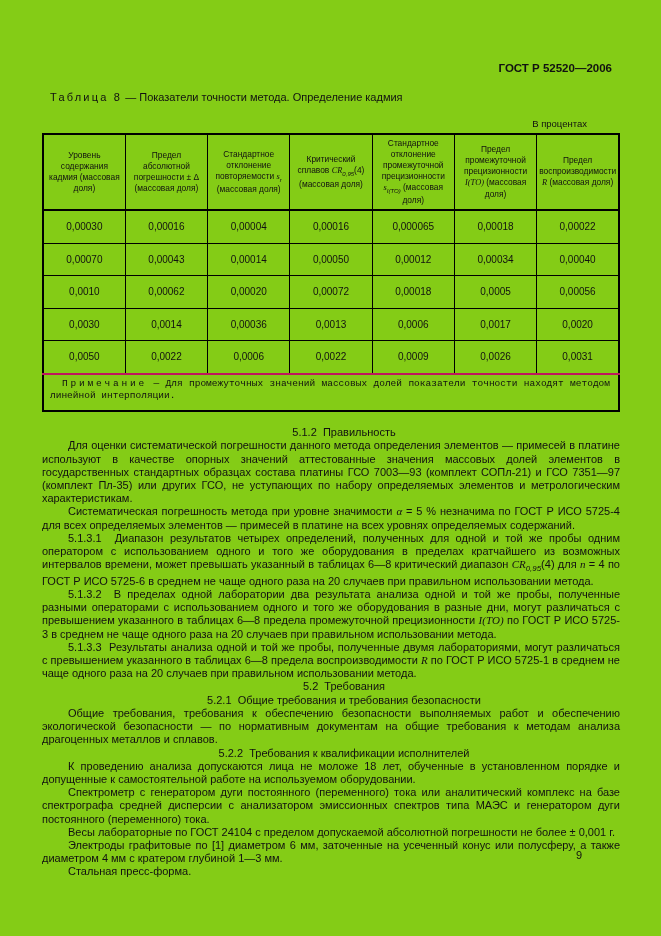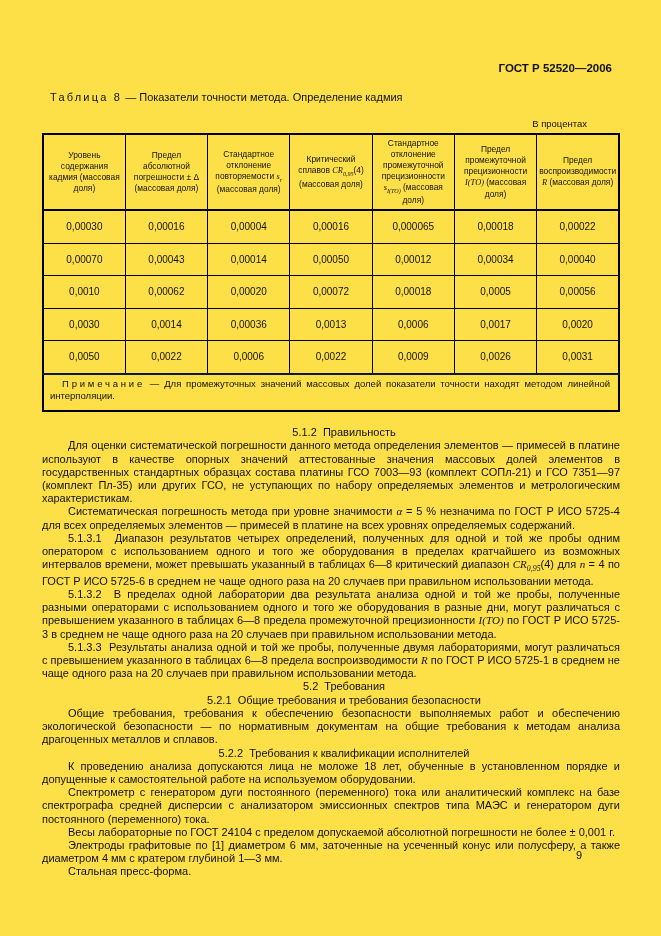--- a/index.html
+++ b/index.html
@@ -1,17 +1,17 @@
 <!DOCTYPE html>
 <html><head>
 <meta charset="utf-8">
 <style>
   html,body{margin:0;padding:0;background:#e8e8e8;}
   .page{
-    position:relative;width:661px;height:936px;background:#fde047;
+    position:relative;width:661px;height:936px;background:#84cc16;
     font-family:"Liberation Sans",sans-serif;color:#111;margin:0 auto;overflow:hidden;
   }
   .content{position:absolute;left:42px;top:0;width:578px;}
   .standard{margin-top:62px;text-align:right;font-weight:bold;font-size:11.5px;padding-right:8px;}
   .table-caption{margin-top:17px;font-size:11px;padding-left:8px;}
   .lsp{letter-spacing:2.2px;}
   .units{margin-top:15px;text-align:right;font-size:9.5px;padding-right:33px;}
   table.acc{
     margin-top:4px;width:100%;border-collapse:collapse;table-layout:fixed;
     border:2px solid #000;
@@ -19,29 +19,30 @@
   table.acc th{
     font-size:8.4px;font-weight:normal;text-align:center;vertical-align:middle;
     border:1px solid #000;border-bottom:2px solid #000;padding:2px 2px;height:70px;line-height:1.3;
   }
   table.acc td{
     font-size:10px;text-align:center;vertical-align:middle;
     border:1px solid #000;height:15.5px;padding:8px 2px;
   }
   table.acc td.note-cell{
     text-align:justify;font-size:9.5px;padding:3px 8px 7px 6px;height:auto;line-height:1.35;
-    border-top:2px solid #0f172a;
+    border-top:2px solid #be185d;
+    font-family:Liberation Mono, monospace;
   }
   .note-indent{display:inline-block;width:12px;}
   .note-label{letter-spacing:2.8px;}
   .body-text{margin-top:14px;font-size:11px;line-height:13.2px;text-align:justify;}
   .body-text p{margin:0;text-indent:26px;}
   .body-text p.heading{font-weight:normal;text-align:center;}
   .it{font-family:"Liberation Serif",serif;font-style:italic;}
-  .sub{font-family:Liberation Serif, serif;font-style:italic;font-size:0.72em;vertical-align:-2.5px;}
+  .sub{font-family:Liberation Sans, sans-serif;font-style:italic;font-size:0.72em;vertical-align:-2.5px;}
   .pagenum{position:absolute;left:576px;top:849px;font-size:11px;}
 </style>
 </head>
 <body>
 
 <div class="page">
   <div class="content">
 
     <div class="standard">ГОСТ Р 52520—2006</div>
 

